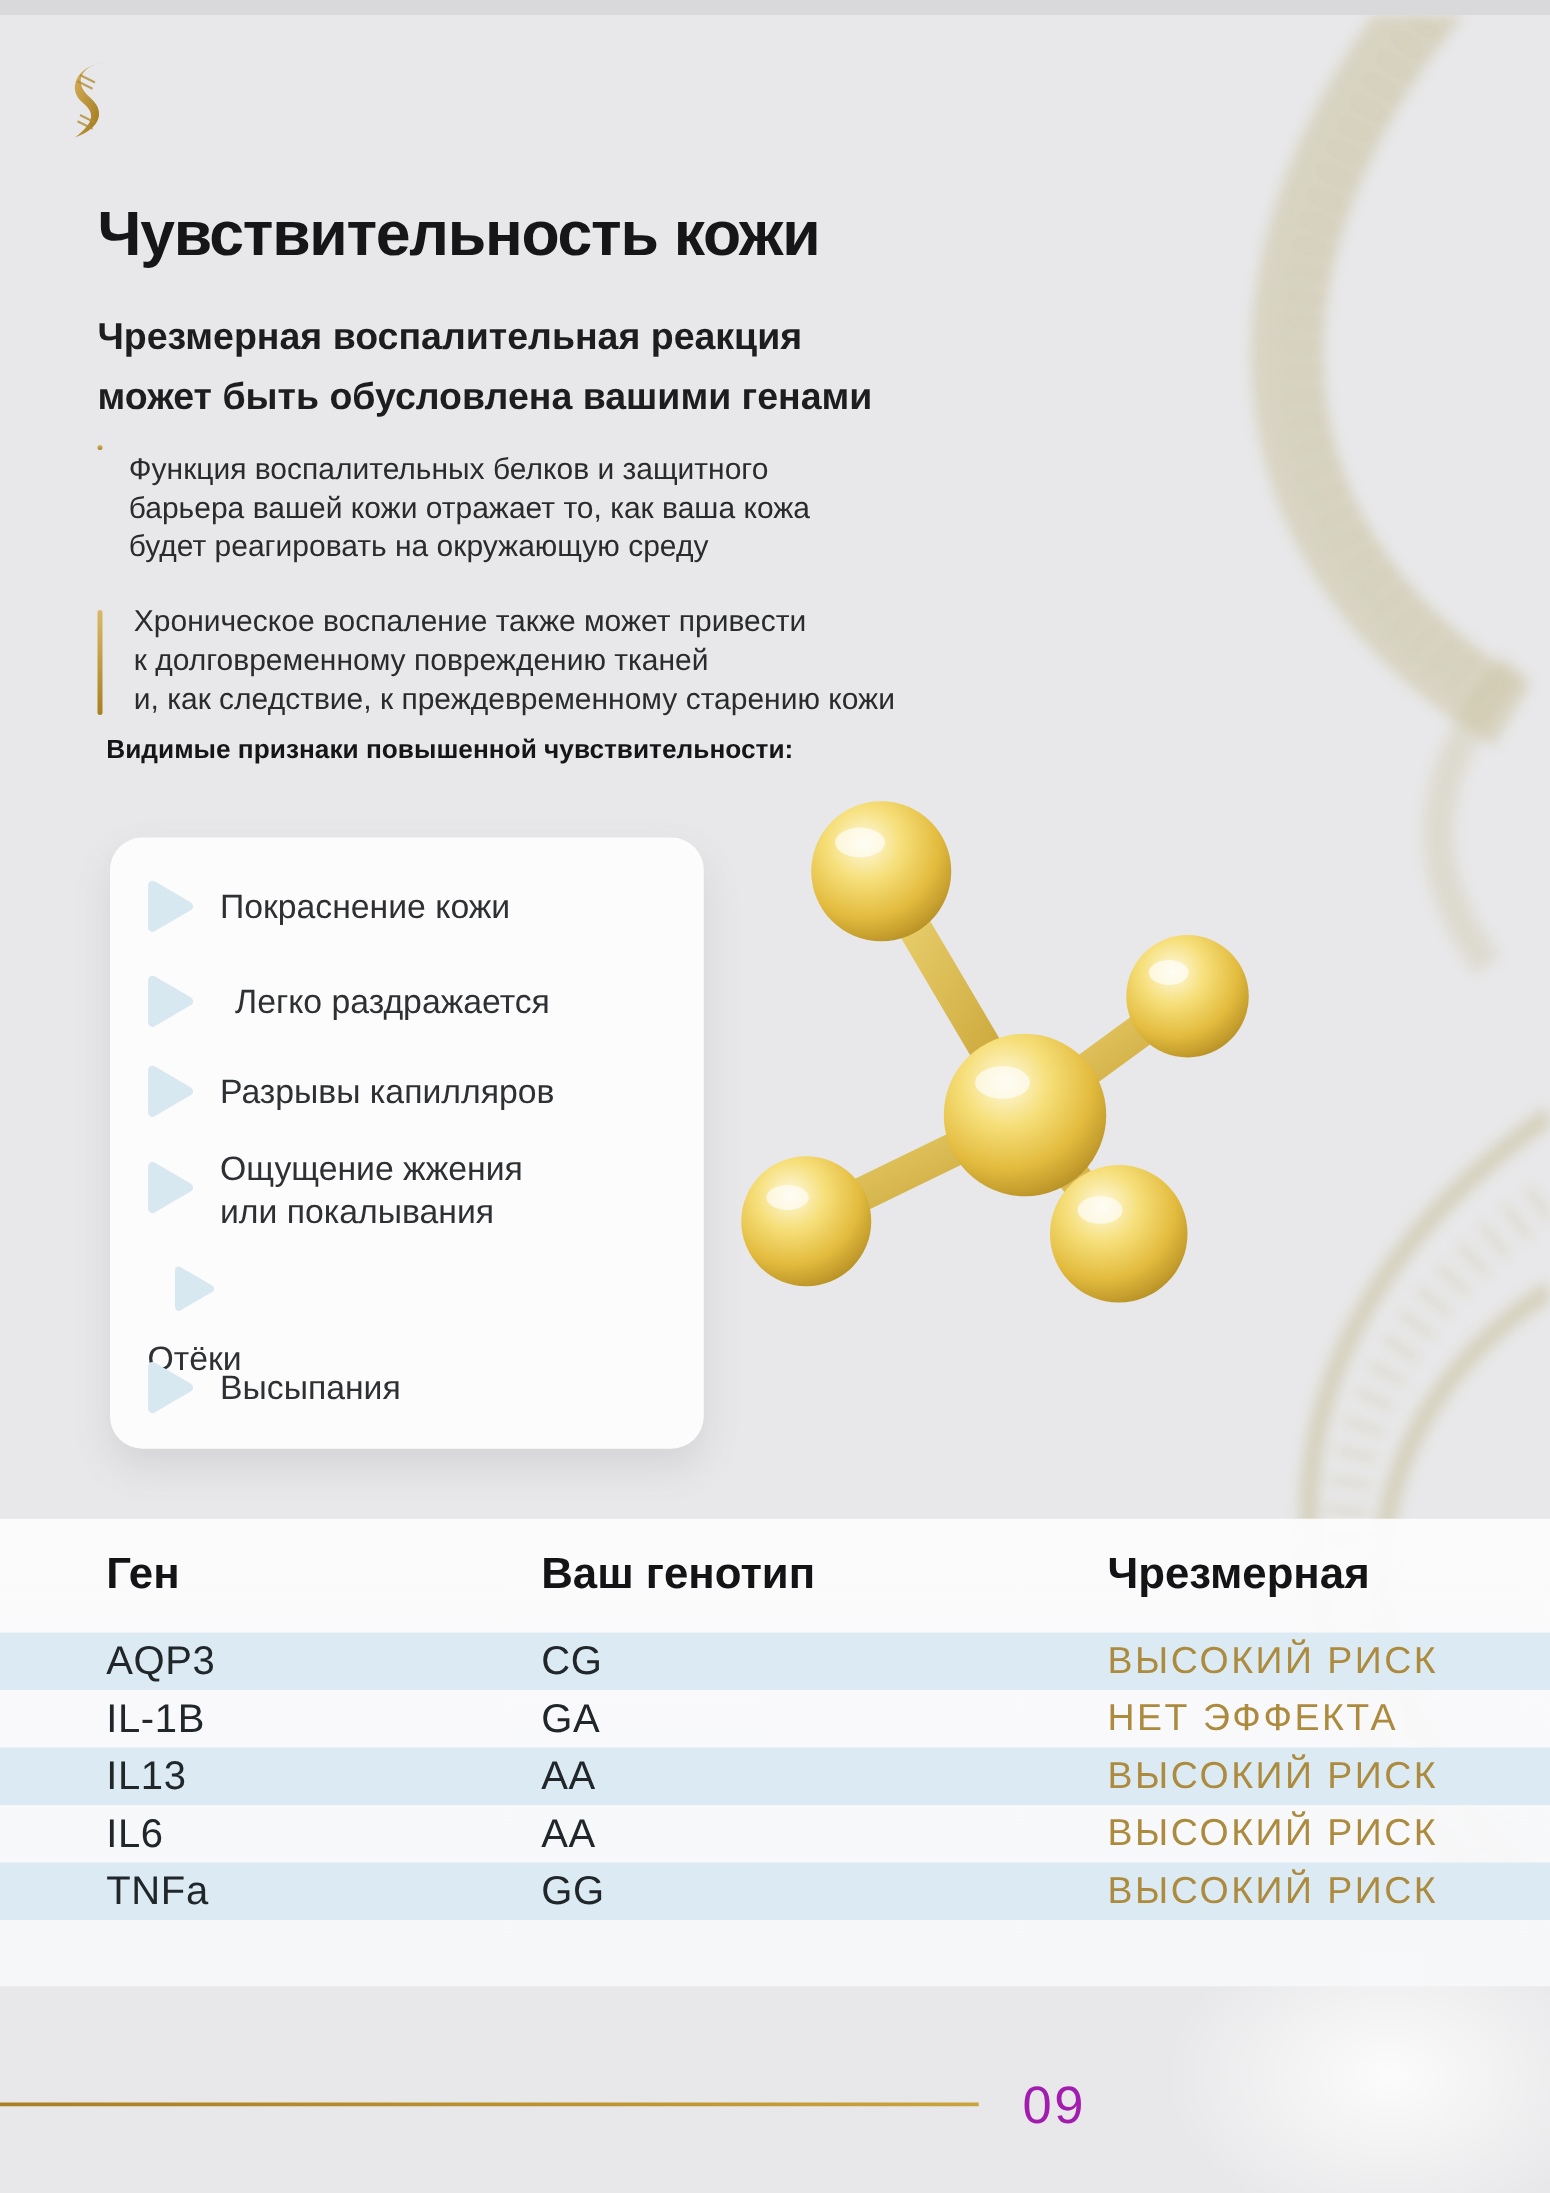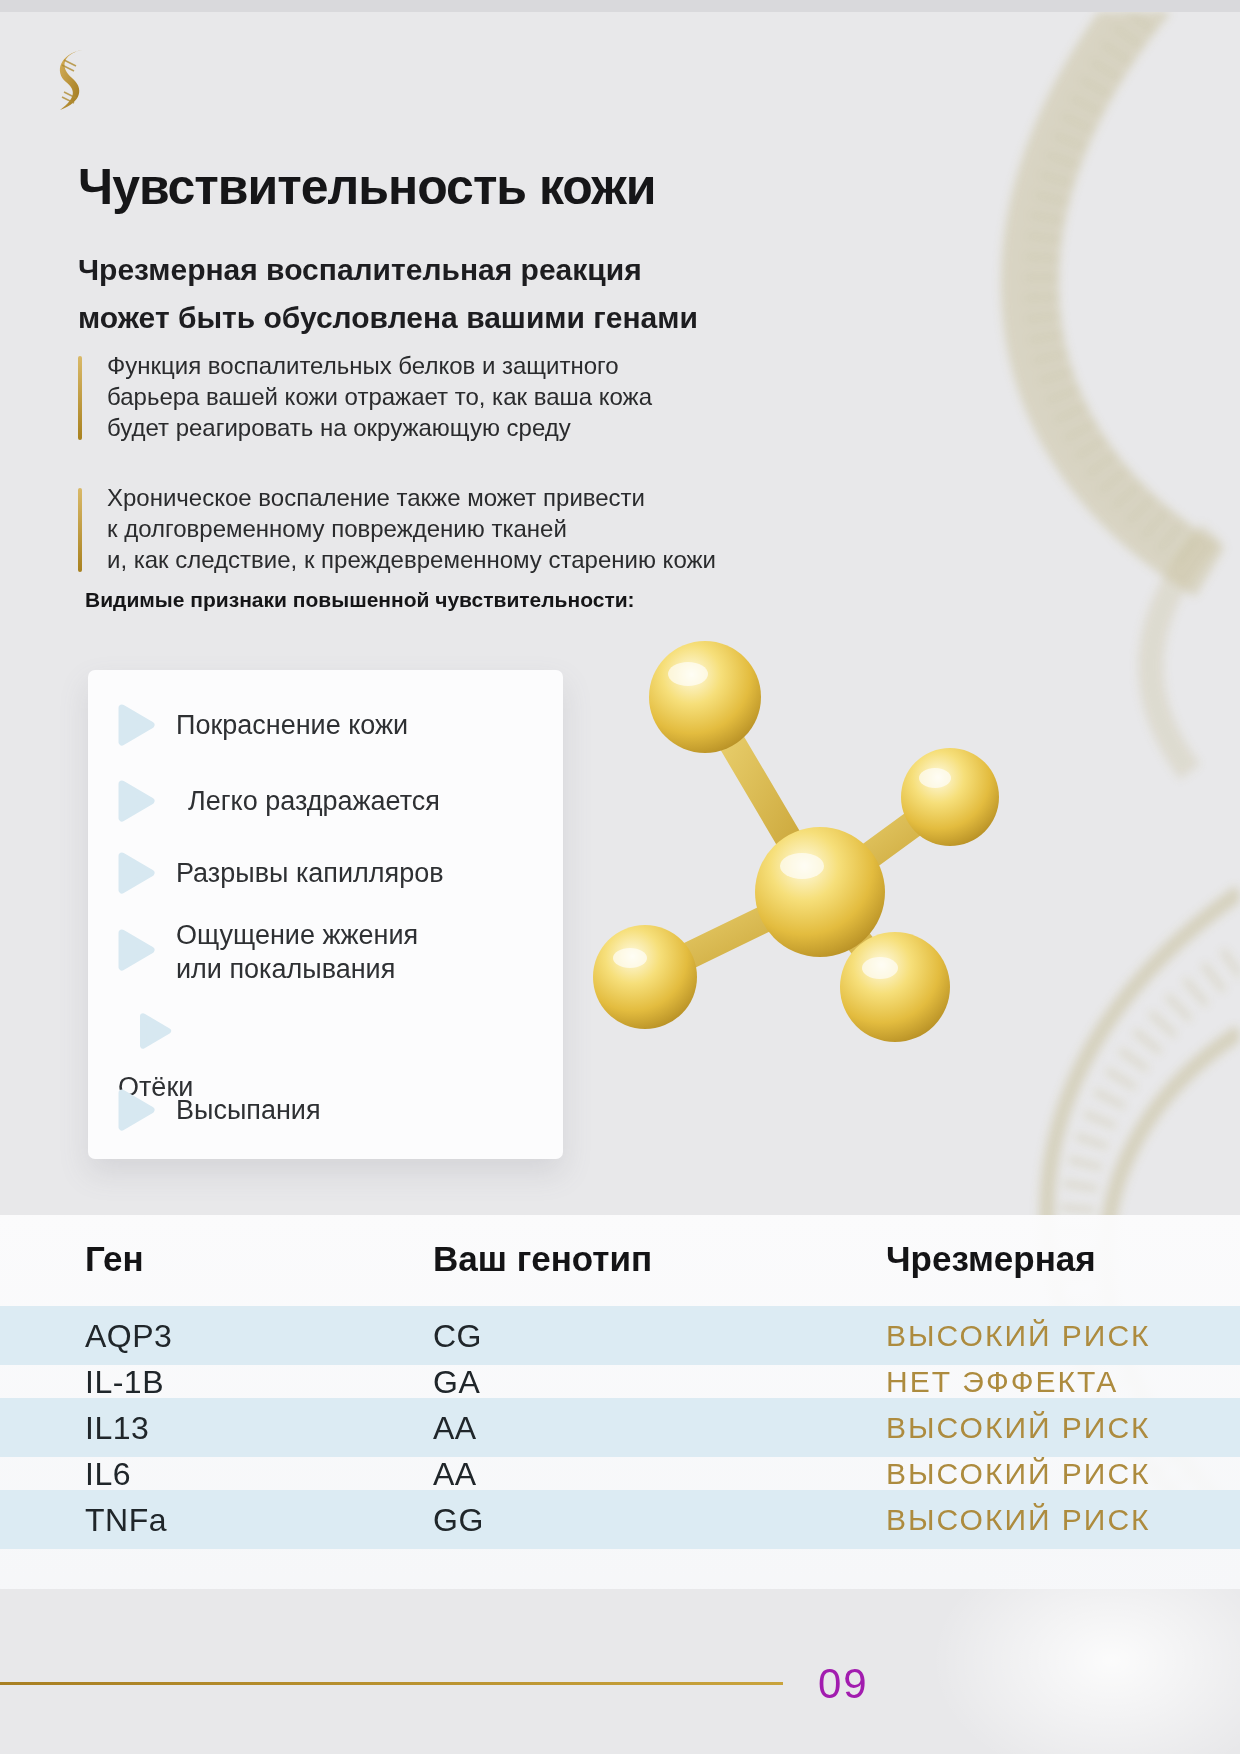--- a/index.html
+++ b/index.html
@@ -14,46 +14,46 @@
     background:radial-gradient(ellipse at 55% 45%, rgba(255,255,255,.85), rgba(255,255,255,0) 70%);}
   
   .logo{position:absolute;left:52px;top:36px;width:38px;height:64px;}
   
   .title{position:absolute;left:78px;top:146px;margin:0;
     font-size:50px;font-weight:800;letter-spacing:-1px;color:#161618;}
   .subtitle{position:absolute;left:78px;top:234px;
     font-size:30px;font-weight:700;line-height:48px;color:#1d1d20;}
   
   .para{position:absolute;left:78px;display:flex;}
-  .para.p1{top:338px;}
+  .para.p1{top:338px;flex-direction:column;}
   .para.p2{top:470px;}
   .bar{width:4px;border-radius:2px;margin-top:6px;
     background:linear-gradient(180deg,#d9b969 0%,#a8811f 100%);
     height:84px;flex:0 0 4px;}
   .plines{margin-left:25px;font-size:24px;line-height:31px;color:#2a2b2d;}
   
   .signs-heading{position:absolute;left:85px;top:576px;
     font-size:21px;font-weight:700;color:#151517;}
   .card{position:absolute;left:88px;top:658px;width:475px;height:489px;
-    background:#fcfcfd;border-radius:7px;
+    background:#fcfcfd;border-radius:26px;
     box-shadow:0 14px 30px rgba(110,112,125,.16);}
   .item{position:absolute;left:30px;display:flex;align-items:center;gap:20px;}
   .item .label{font-size:27px;color:#2e3033;line-height:34px;white-space:nowrap;}
   .item.wrap2{align-items:flex-start;}
   .item.wrap2 .tri{margin-top:10px;}
   .item.wrap2 .label{white-space:normal;width:262px;}
   .tri{width:38px;height:44px;flex:0 0 38px;}
   
   .i1{top:33px;} .i2{top:109px;gap:32px;} .i3{top:181px;} .i4{top:248px;} .i5{top:342px;flex-direction:column;} .i6{top:418px;}
   
   .molecule{position:absolute;left:560px;top:590px;width:460px;height:470px;}
   
   .tableband{position:absolute;left:0;top:1203px;width:1240px;height:374px;
     background:linear-gradient(180deg,rgba(252,252,253,.95) 0%,rgba(247,248,250,.93) 100%);}
-  .trow{position:absolute;left:0;width:1240px;height:59px;}
+  .trow{position:absolute;left:0;width:1240px;height:46px;}
   .trow .c1{position:absolute;left:85px;top:50%;transform:translateY(-50%);}
   .trow .c2{position:absolute;left:433px;top:50%;transform:translateY(-50%);}
   .trow .c3{position:absolute;left:886px;top:50%;transform:translateY(-50%);}
   .thead{top:1224px;height:46px;font-size:35px;font-weight:800;color:#141416;}
   .r0{top:1294px;} .r1{top:1340px;} .r2{top:1386px;} .r3{top:1432px;} .r4{top:1478px;}
   .trow.blue{background:#dcebf3;}
   .cell{font-size:32px;color:#20262a;letter-spacing:.5px;}
   .result{font-size:30px;letter-spacing:2px;color:#ad8b3e;}
   
   .footer-line{position:absolute;left:0;top:1670px;width:783px;height:3px;

